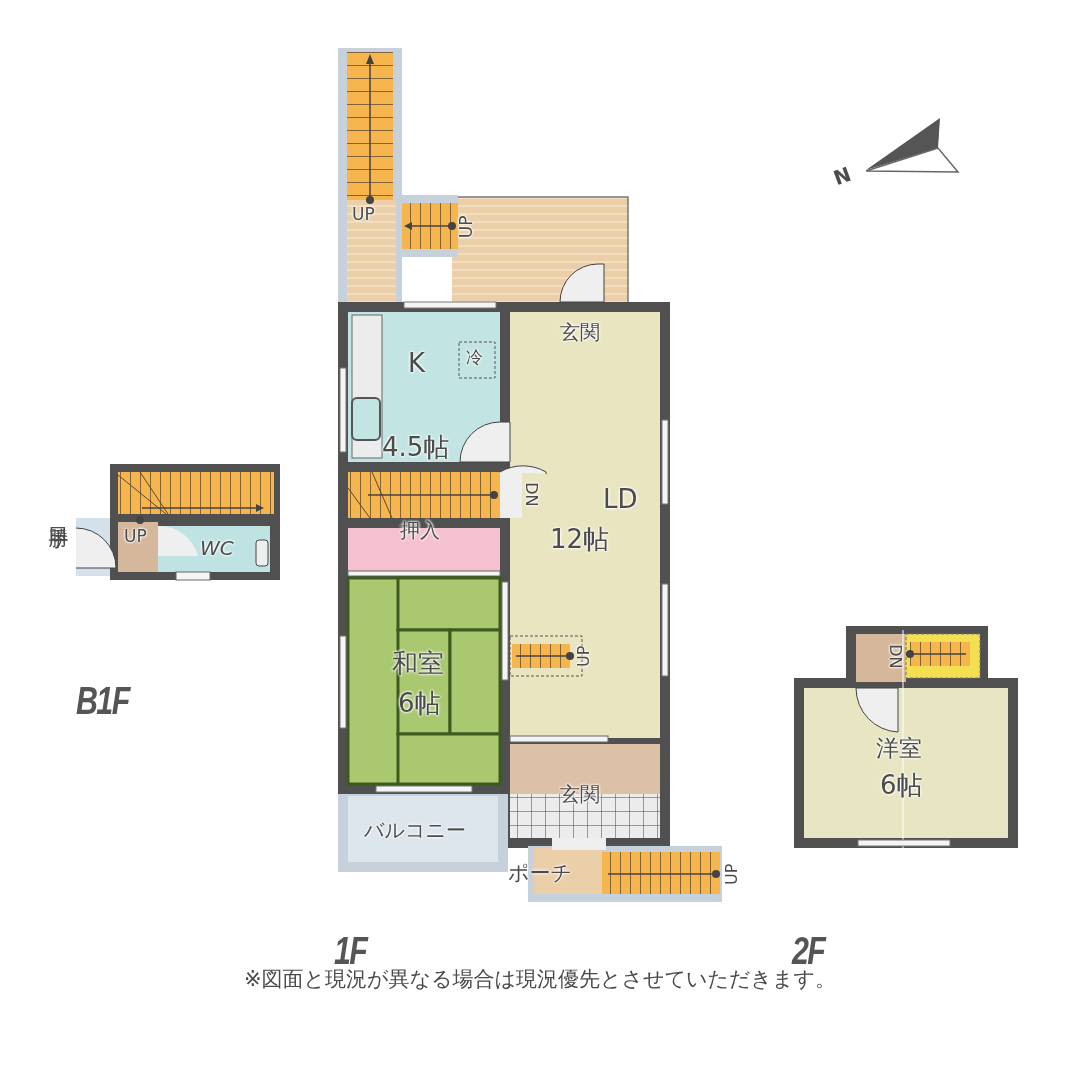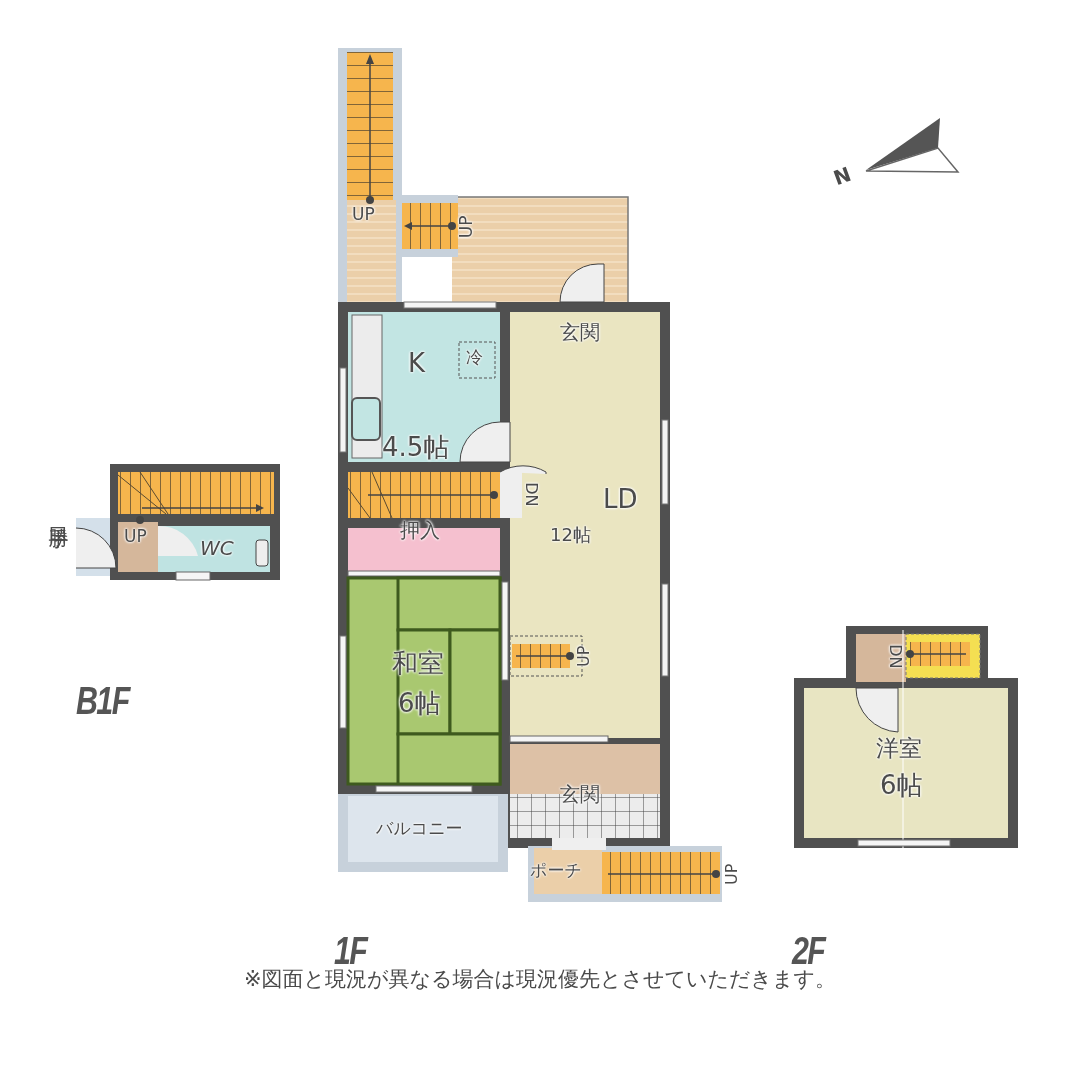--- a/index.html
+++ b/index.html
@@ -149,28 +149,28 @@
 <div class="lbl" style="left:834px;top:166px;font-size:20px;transform:rotate(-20deg);font-weight:bold;">N</div>
 
 <div class="lbl" style="left:352px;top:206px;font-size:17px;">UP</div>
 <div class="lbl" style="left:456px;top:218px;font-size:17px;transform:rotate(-90deg);">UP</div>
 <div class="lbl" style="left:560px;top:322px;font-size:20px;">玄関</div>
 <div class="lbl" style="left:408px;top:350px;font-size:26px;">K</div>
 <div class="lbl" style="left:382px;top:390px;font-size:26px;margin-top:44px;">4.5帖</div>
 <div class="lbl" style="left:466px;top:349px;font-size:17px;">冷</div>
 <div class="lbl" style="left:518px;top:486px;font-size:16px;transform:rotate(90deg);">DN</div>
 <div class="lbl" style="left:558px;top:486px;font-size:26px;margin-left:45px;">LD</div>
-<div class="lbl" style="left:550px;top:526px;font-size:18px;">12帖</div>
+<div class="lbl" style="left:550px;top:526px;font-size:26px;">12帖</div>
 <div class="lbl" style="left:400px;top:520px;font-size:20px;">押入</div>
 <div class="lbl" style="left:392px;top:652px;font-size:26px;font-family:Liberation Mono, monospace;">和室</div>
 <div class="lbl" style="left:398px;top:690px;font-size:26px;">6帖</div>
 <div class="lbl" style="left:574px;top:648px;font-size:16px;transform:rotate(-90deg);">UP</div>
 <div class="lbl" style="left:560px;top:784px;font-size:20px;">玄関</div>
-<div class="lbl" style="left:376px;top:820px;font-size:17px;">バルコニー</div>
-<div class="lbl" style="left:530px;top:862px;font-size:17px;">ポーチ</div>
+<div class="lbl" style="left:364px;top:820px;font-size:20px;">バルコニー</div>
+<div class="lbl" style="left:508px;top:862px;font-size:21px;">ポーチ</div>
 <div class="lbl" style="left:722px;top:866px;font-size:16px;transform:rotate(-90deg);">UP</div>
 <div class="floor" style="left:334px;top:930px;">1F</div>
 
 <div class="lbl vt" style="left:48px;top:512px;font-size:20px;line-height:22px;">勝手口</div>
 <div class="lbl" style="left:124px;top:528px;font-size:17px;">UP</div>
 <div class="lbl" style="left:200px;top:538px;font-size:20px;font-style:italic;">WC</div>
 <div class="floor" style="left:76px;top:680px;">B1F</div>
 
 <div class="lbl" style="left:882px;top:648px;font-size:16px;transform:rotate(90deg);">DN</div>
 <div class="lbl" style="left:876px;top:736px;font-size:23px;">洋室</div>

